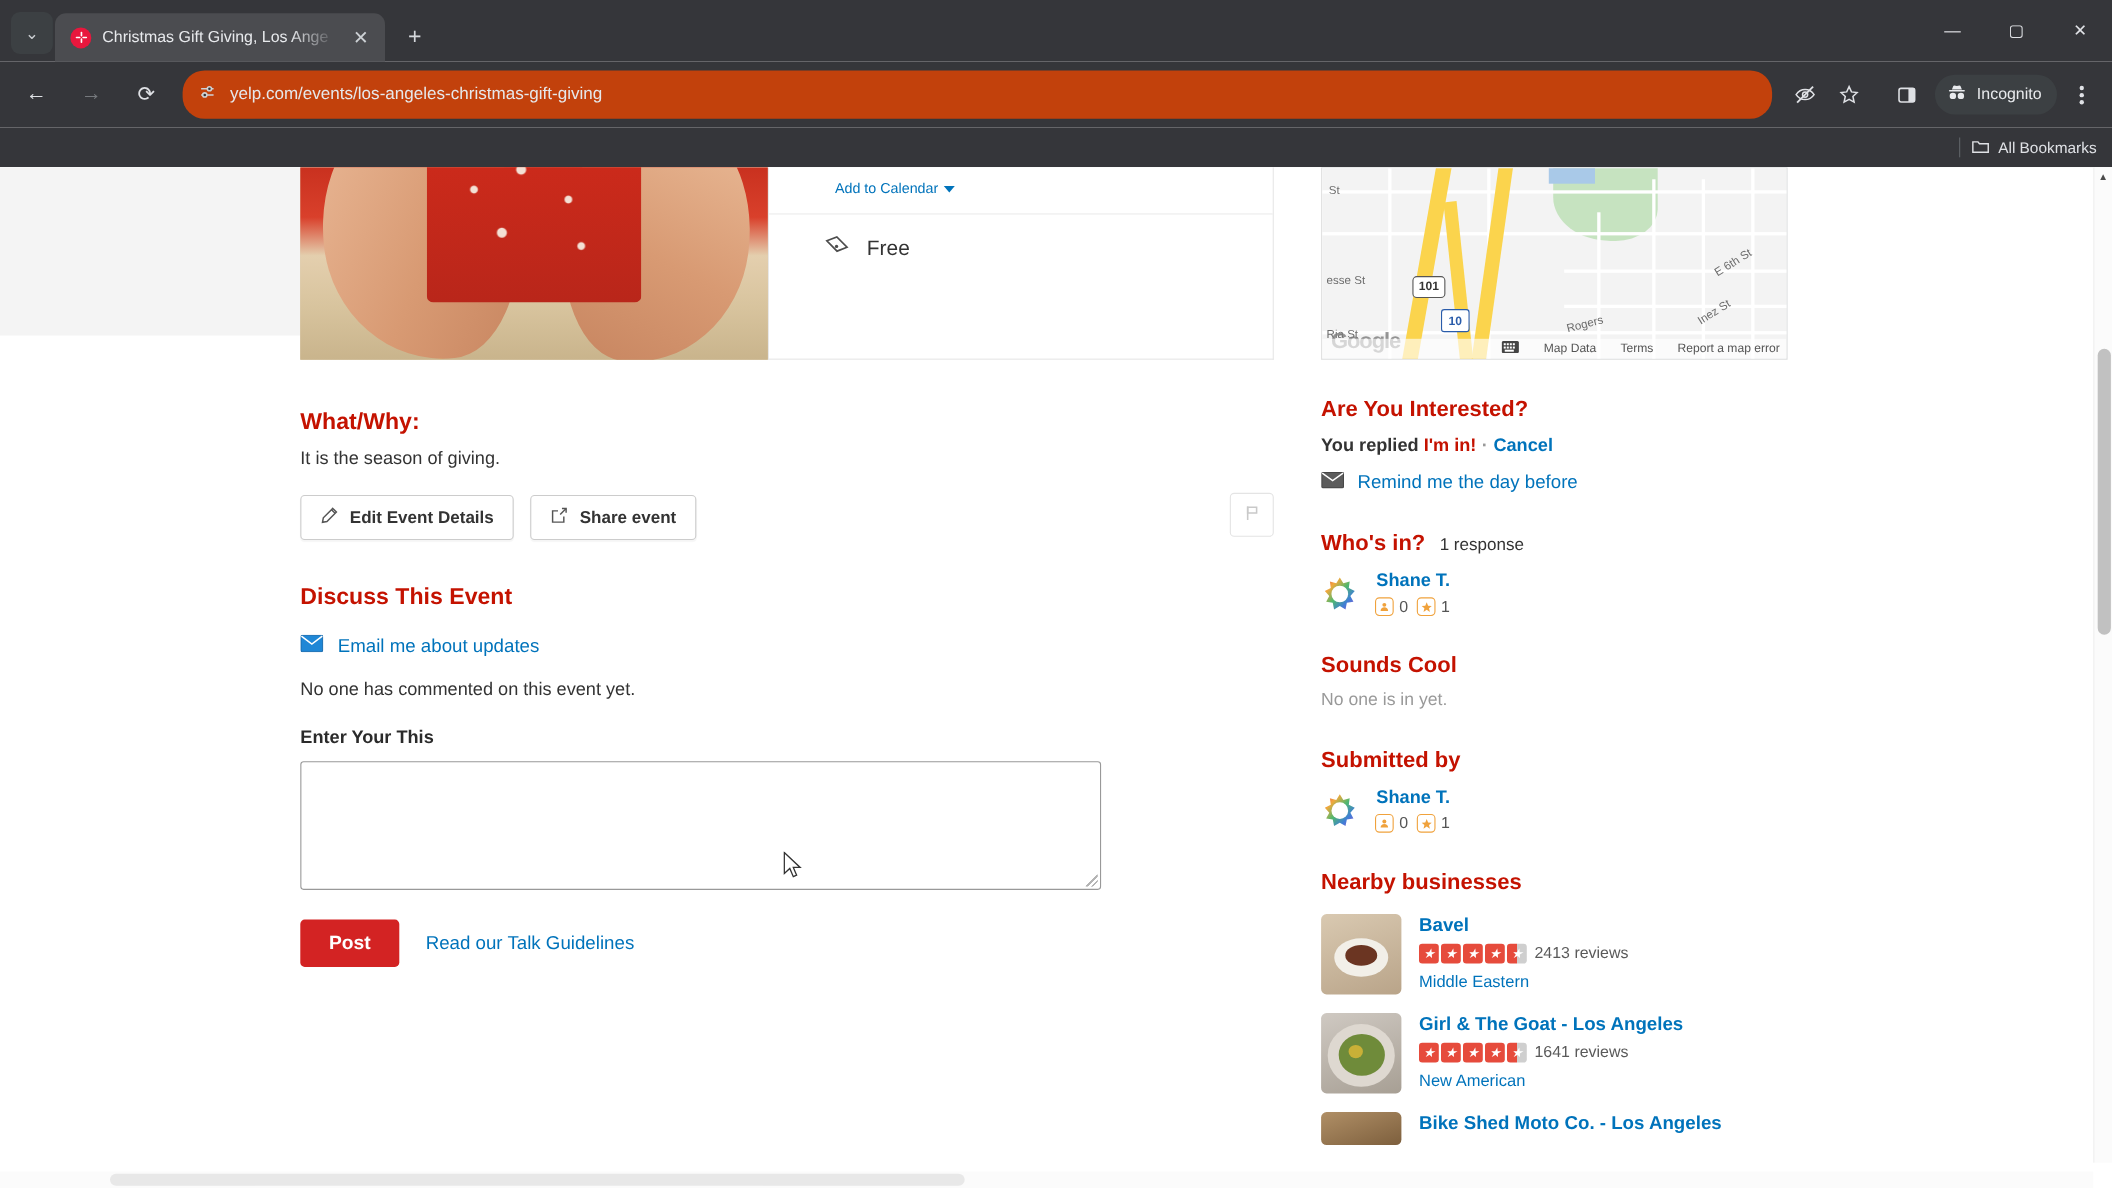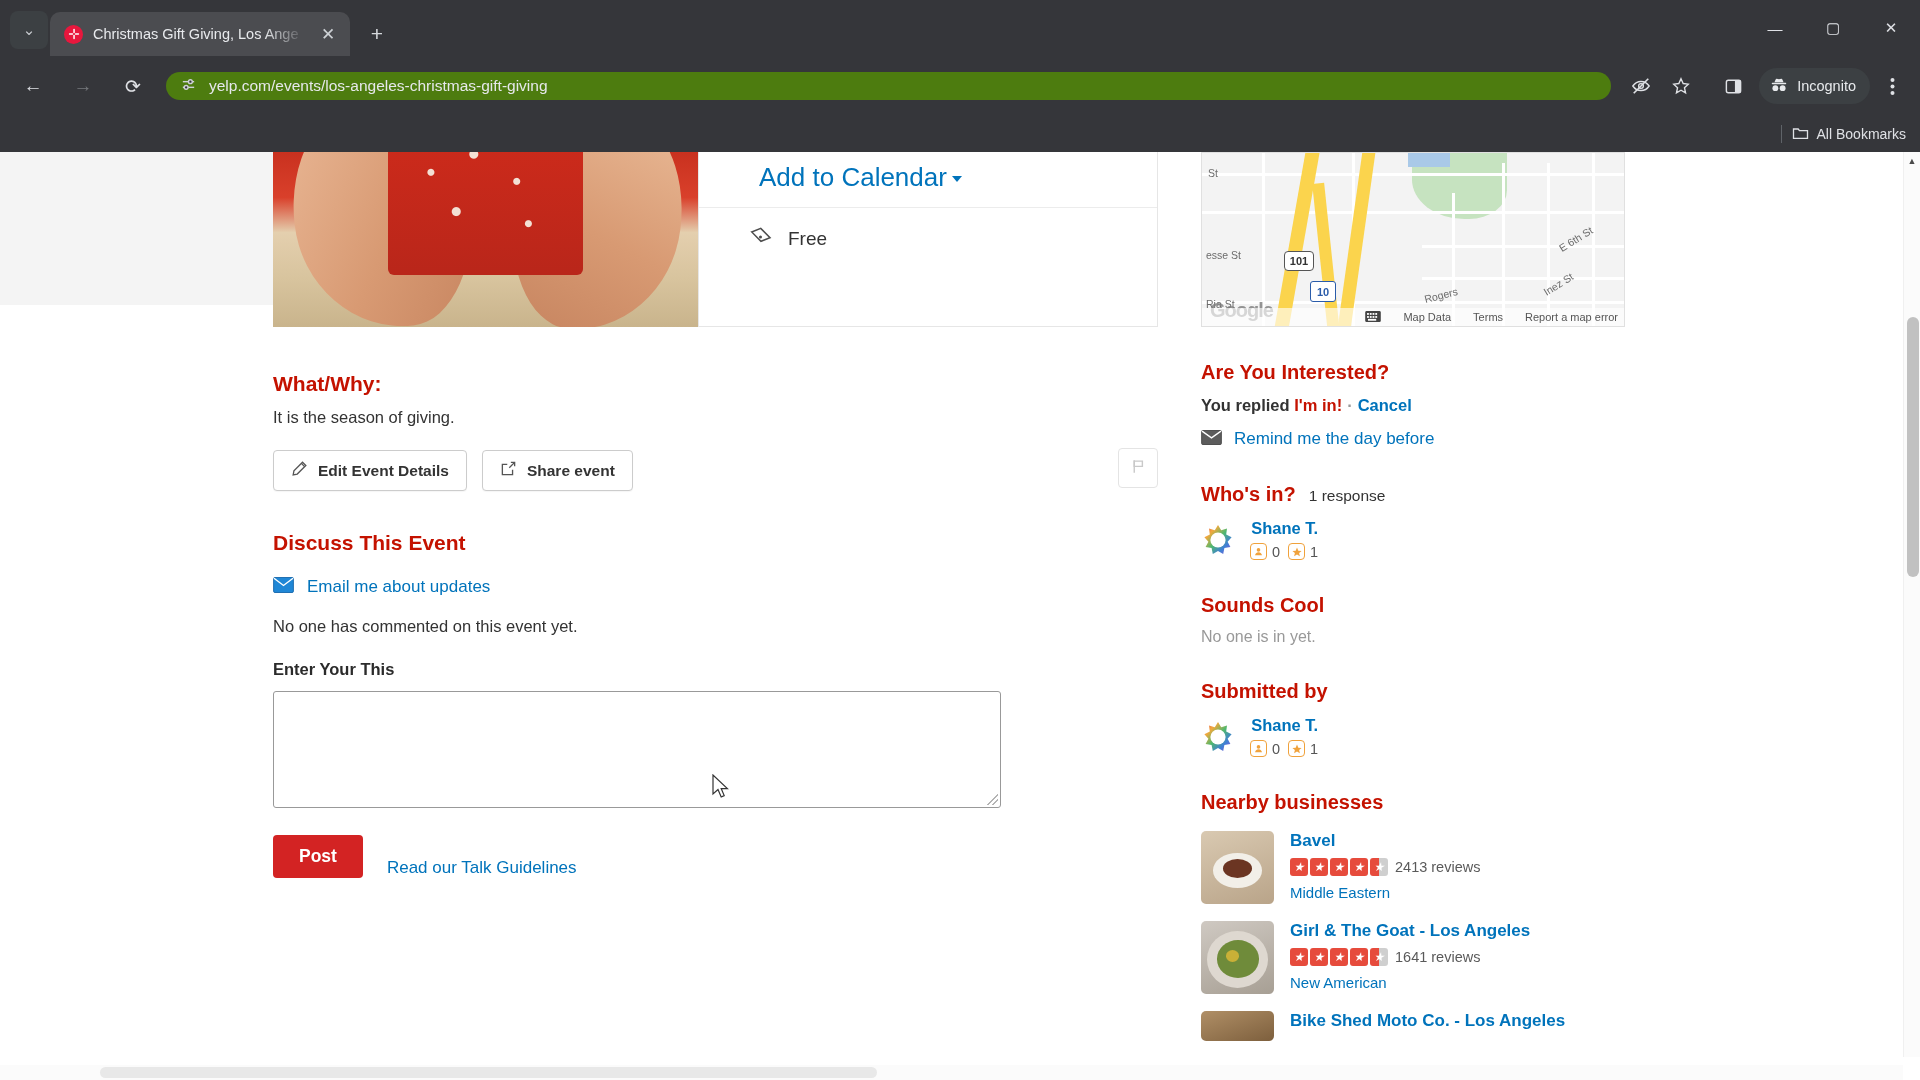--- a/index.html
+++ b/index.html
@@ -65,22 +65,22 @@
     height: 60px;
     display: flex; align-items: center;
     padding: 0 10px;
     gap: 4px;
   }
   .nav-btn { width:40px;height:40px;border-radius:50%;display:flex;align-items:center;justify-content:center;
     color:#dfe1e5; font-size:19px; margin: 0 3px; }
   .nav-btn.disabled { color:#76797d; }
   .omnibox {
     flex: 1 1 auto;
-    height: 28px;
-    background: #4d7c0f;
+    height: 44px;
+    background: #c2410c;
     border-radius: 20px;
     display: flex; align-items: center;
     padding: 0 14px;
     margin: 0 8px 0 6px;
     gap: 12px;
     min-width: 0;
   }
   .omnibox-url { color: #e6e8eb; font-size: 15.5px; white-space: nowrap; overflow: hidden; }
   .tb-icon { width:36px;height:36px;border-radius:50%;display:flex;align-items:center;justify-content:center;
     color:#dfe1e5; flex:0 0 auto;}
@@ -151,21 +151,21 @@
     border-radius: 6px;
     z-index:2;
   }
 
   .hero-info {
     flex:1 1 auto; border-left:1px solid #e6e6e6; border-bottom:1px solid #e6e6e6;
     border-right:1px solid #e6e6e6;
     display:flex; flex-direction:column;
   }
   .cal-row { padding: 10px 0 14px 60px; border-bottom:1px solid #ececec; }
-  .link-blue { color:#0073bb; font-size:26px; text-decoration:none; }
+  .link-blue { color:#0073bb; font-size:13px; text-decoration:none; }
   .caret { display:inline-block; width:0;height:0;border-left:5px solid transparent;
     border-right:5px solid transparent;border-top:6px solid #0073bb; margin-left:5px; vertical-align:middle;}
   .free-row { padding: 18px 0 0 48px; display:flex; align-items:center; gap:14px; }
   .free-label { font-size:19px; color:#333; }
 
   .sect-head {
     color:#c41200; font-size:21px; font-weight:bold;
   }
   .whatwhy { margin-top: 45px; }
   .body-text { font-size:16.5px; color:#333; margin-top:12px; }
@@ -190,21 +190,21 @@
   .reply-label { margin-top:24px; font-size:16.5px; font-weight:bold; color:#2b2b2b; }
   .reply-box {
     margin-top:12px; width:728px; height:117px;
     border:1px solid #999; border-radius:3px; background:#fff;
     position:relative;
   }
   .resize-grip { position:absolute; right:2px; bottom:2px; width:11px; height:11px;
     background:
       linear-gradient(135deg, transparent 48%, #b4b4b4 48%, #b4b4b4 58%, transparent 58%),
       linear-gradient(135deg, transparent 70%, #b4b4b4 70%, #b4b4b4 80%, transparent 80%); }
-  .post-row { margin-top:27px; display:flex; align-items:flex-end; gap:24px; }
+  .post-row { margin-top:27px; display:flex; align-items:center; gap:24px; }
   .post-btn {
     background:#d32323; color:#fff; font-weight:bold; font-size:17.5px;
     border:none; border-radius:4px; padding: 11px 26px;
   }
   .talk-link { color:#0073bb; font-size:17px; }
 
   
   .map-wrap { width:424px; height:175px; border:1px solid #e0e0e0; position:relative; overflow:hidden;
     background:#eceff1; }
   .map-bg { position:absolute; inset:0;

